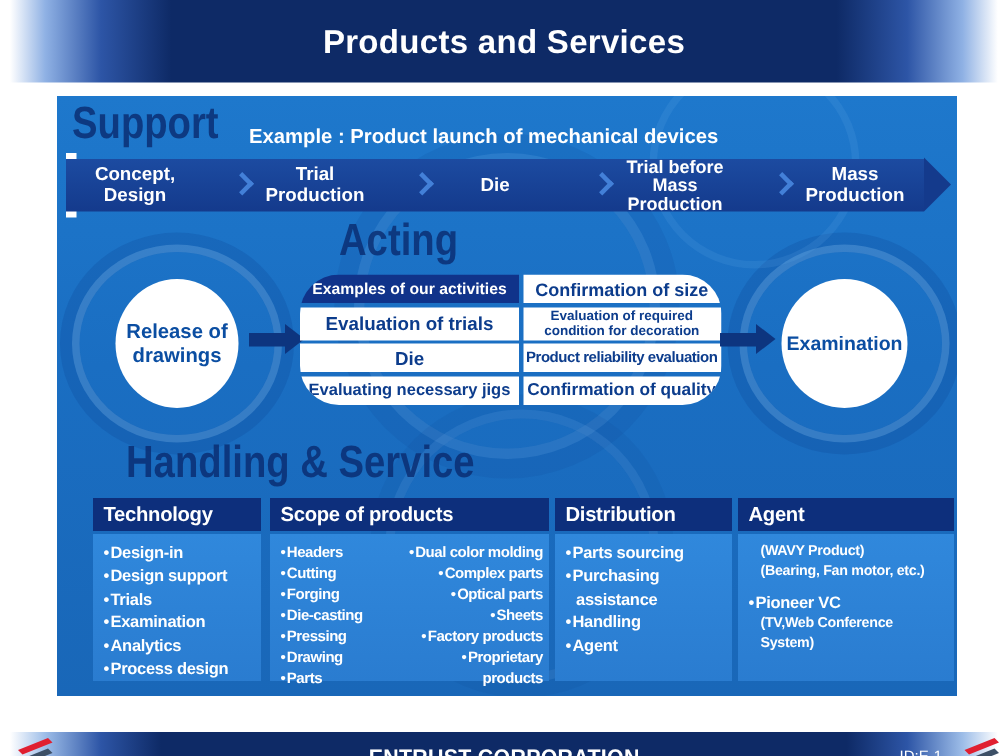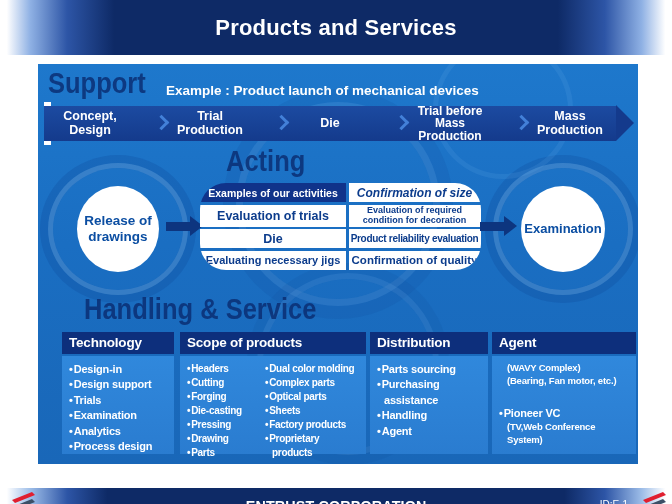--- a/index.html
+++ b/index.html
@@ -68,44 +68,44 @@
   .arrow-1 { left:128px; top:158px; }
   .arrow-2 { left:442px; top:158px; }
 
   .act-table { position:absolute; left:162px; top:119px; width:281px;
     display:grid; grid-template-columns:146px 132px; grid-template-rows:19px 22px 19px 19px;
     gap:2.5px; border-radius:26px; overflow:hidden; }
   .cell { background:#ffffff; color:#0c3c8c; font-weight:bold;
     display:flex; align-items:center; justify-content:center; text-align:center; }
   .cell-hd { background:#10338a; color:#ffffff; font-size:10.5px; }
   .c-l0 { font-size:12.5px; } .c-l1 { font-size:12.5px; } .c-l2 { font-size:11px; }
-  .c-r0 { font-size:12px;font-style:italic; } .c-r1 { font-size:9px; line-height:1.1; }
+  .c-r0 { font-size:12px; } .c-r1 { font-size:9px; line-height:1.1; }
   .c-r2 { font-size:10px; letter-spacing:-0.3px; } .c-r3 { font-size:11.5px; }
 
   
   .col { position:absolute; top:268px; }
   .col-tech  { left:24px;  width:112px; }
   .col-scope { left:142px; width:186px; }
   .col-dist  { left:332px; width:118px; }
   .col-agent { left:454px; width:144px; }
   .col-header { height:22px; background:#0d2f7c; color:#ffffff; font-weight:bold;
     font-size:13.5px; line-height:22px; padding-left:7px; letter-spacing:-0.2px; }
   .col-body { margin-top:2px; height:98px; background:linear-gradient(180deg,#3088dc 0%,#2a7cd0 100%);
     padding:6px 4px 4px 7px; }
   .col-list { list-style:none; }
   .col-item { color:#ffffff; font-weight:bold; font-size:11px; line-height:1.4;
     padding-left:7px; text-indent:-7px; letter-spacing:-0.2px; }
   .col-item::before { content:"\2022"; margin-right:1px; }
   .scope-flex { display:flex; }
   .scope-flex .u1 { width:78px; }
-  .scope-flex .u2 { flex:1; }
+  .scope-flex .u2 { flex:1;text-align:right; }
   .col-scope .col-item { font-size:10px; letter-spacing:-0.3px; }
   .agent-note { color:#ffffff; font-weight:bold; font-size:9.5px; line-height:1.35;
     padding-left:8px; letter-spacing:-0.2px; }
-  .agent-entry + .agent-entry { margin-top:18px; }
+  .agent-entry + .agent-entry { margin-top:7px; }
 
   
   .footer {
     position:absolute; left:0; top:488px; width:672px; height:34px;
     background:linear-gradient(90deg,#ffffff 0%,#ffffff 1%,#9dbde8 4.5%,#2d55a6 10%,#0e2a66 16%,#0e2a66 84%,#2d55a6 90%,#9dbde8 95.5%,#ffffff 99%,#ffffff 100%);
     display:flex; align-items:center; justify-content:center;
   }
   .footer .company { color:#ffffff; font-weight:bold; font-size:15px; transform:scaleX(0.95); letter-spacing:0.2px; }
   .footer .page-id { position:absolute; right:44px; top:11px; color:#ffffff; font-size:10px;padding-left:15px; }
   .logo { position:absolute; top:4px; }
@@ -228,21 +228,21 @@
             <li class="col-item">Handling</li>
             <li class="col-item">Agent</li>
           </ul>
       </div>
     </div>
 
     <div class="col col-agent">
       <div class="col-header">Agent</div>
       <div class="col-body">
         <div class="agent-entry">
-          <div class="agent-note">(WAVY Complex)</div>
+          <div class="agent-note">(WAVY Product)</div>
           <div class="agent-note">(Bearing, Fan motor, etc.)</div>
         </div>
         <div class="agent-entry">
           <div class="col-item">Pioneer VC</div>
           <div class="agent-note">(TV,Web Conference System)</div>
         </div>
       </div>
     </div>
 
   </div>

